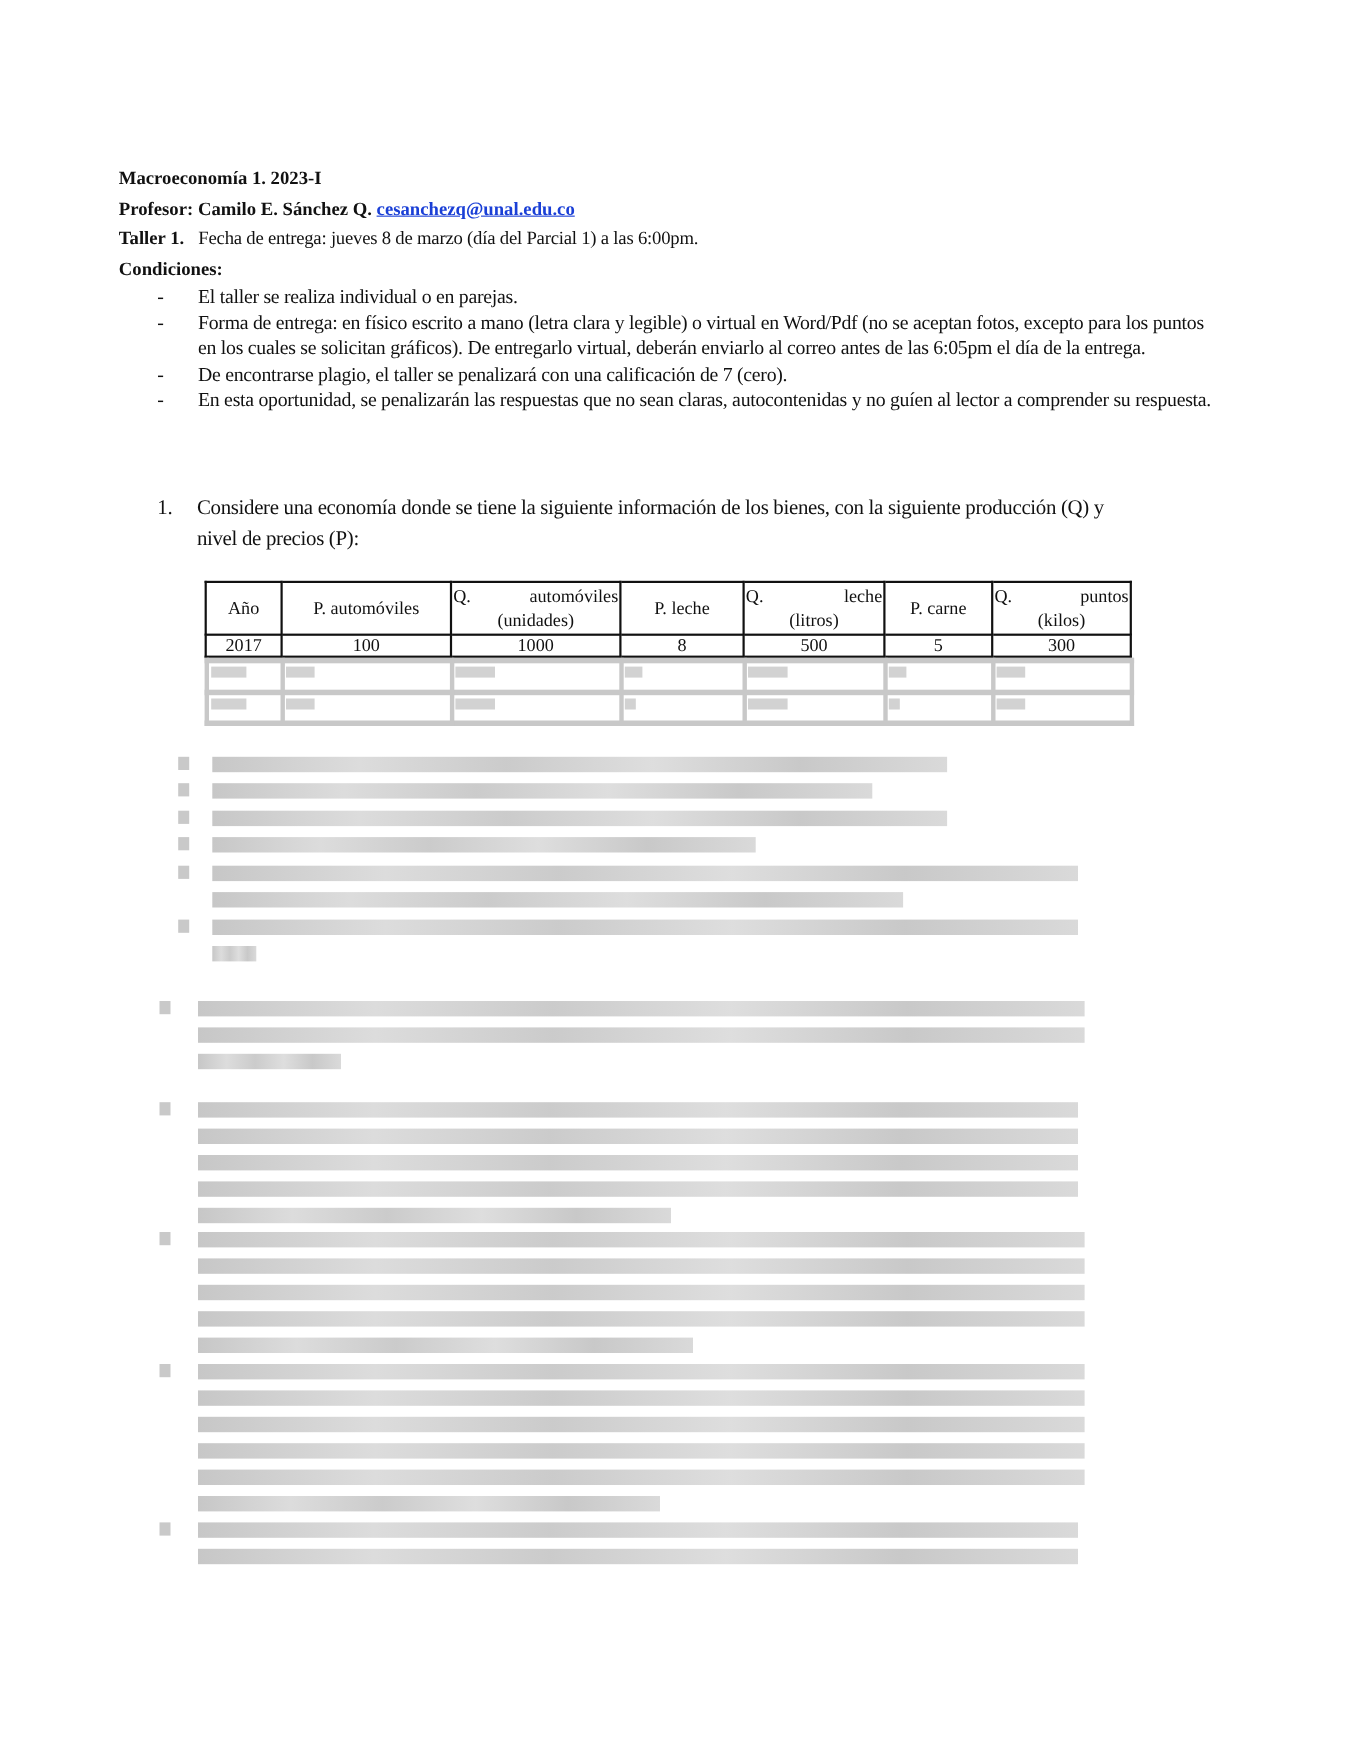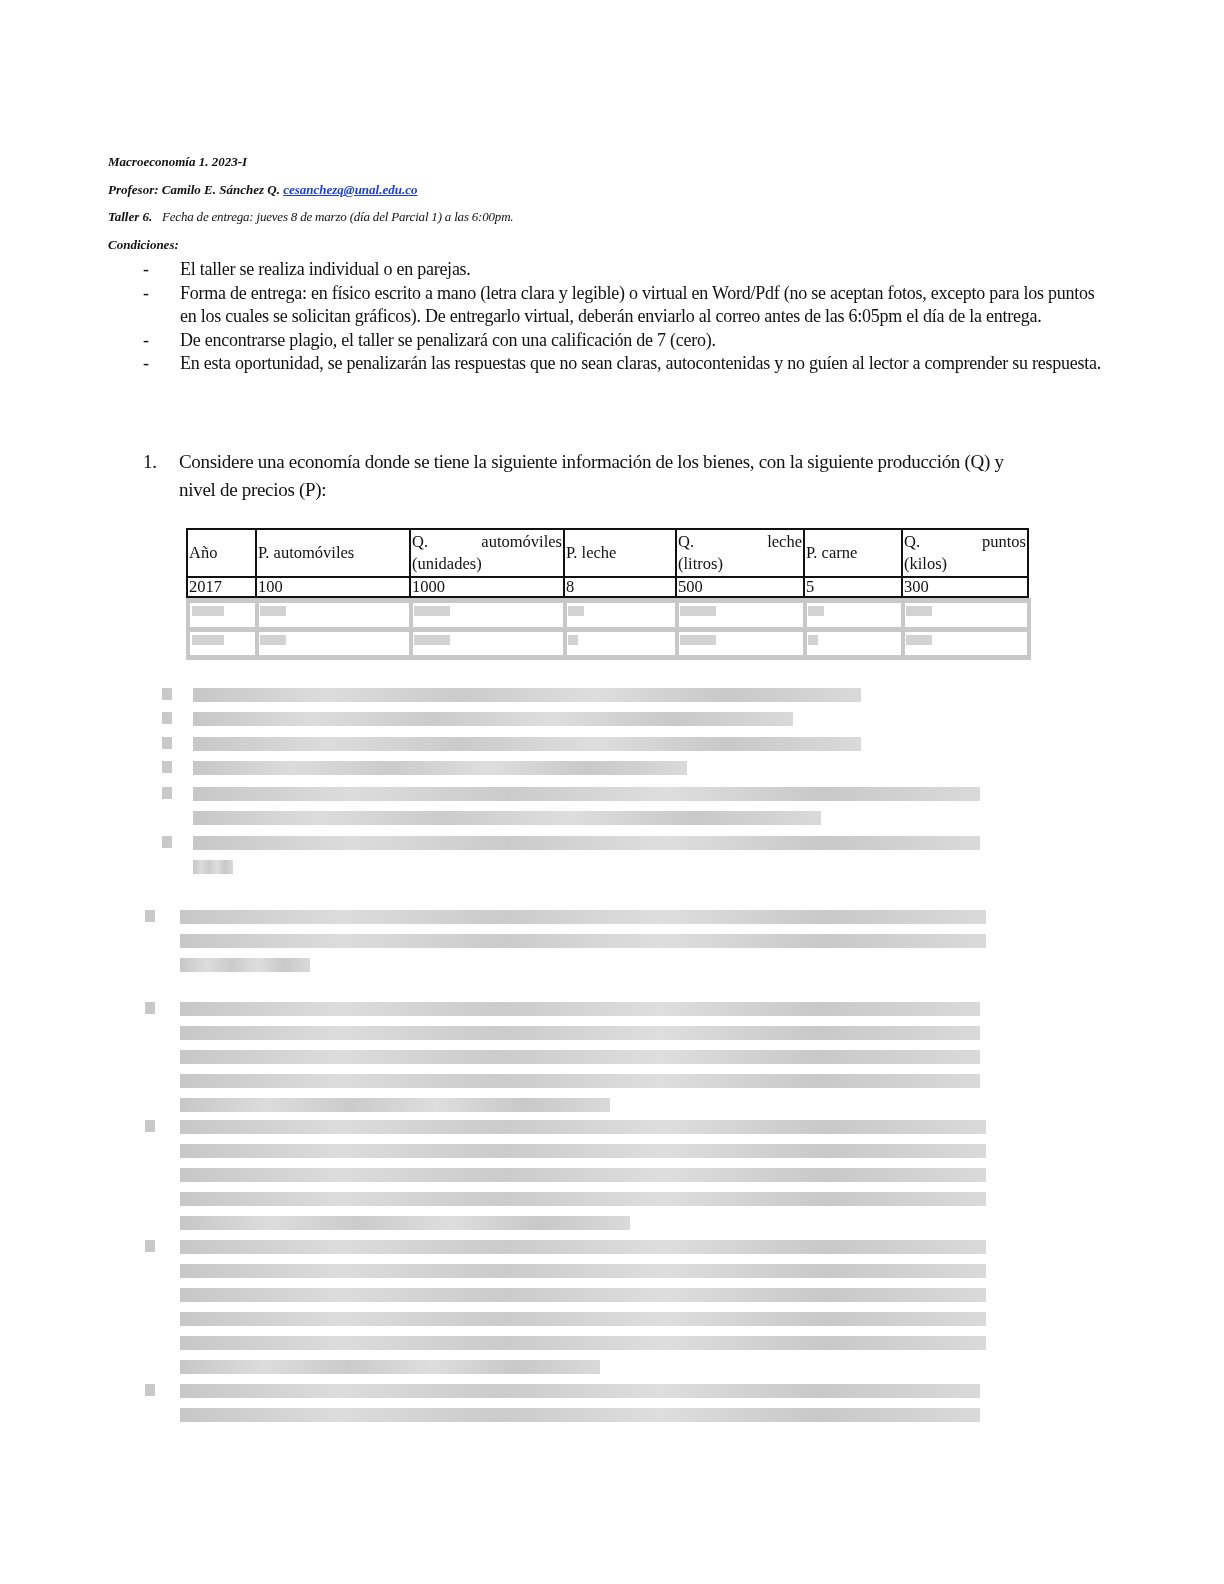--- a/index.html
+++ b/index.html
@@ -1,33 +1,33 @@
 <!DOCTYPE html>
 <html><head>
   <meta charset="utf-8">
   <style>
     html, body { margin: 0; padding: 0; background: #ffffff; }
     body { width: 1224px; height: 1584px; position: relative; overflow: hidden;
            font-family: "Liberation Serif", "DejaVu Serif", serif; color: #111; }
     .page { position: absolute; left: 0; top: 0; width: 1224px; height: 1584px; }
 
-    .hdr { position: absolute; left: 108px; font-size: 13px; line-height: 24px; white-space: nowrap; font-style: italic; }
+    .hdr { position: absolute; left: 108px; font-size: 17px; line-height: 24px; white-space: nowrap; }
     .hdr b { font-weight: bold; }
     .hdr .normal { font-weight: normal; letter-spacing: -0.2px; }
     .email { color: #1a3fd6; text-decoration: underline; font-weight: bold; margin-top: 24px; }
 
     .bullets { position: absolute; left: 143px; top: 258px; width: 970px; font-size: 18px; line-height: 23.5px; letter-spacing: -0.25px; }
     .bullet { position: relative; padding-left: 37px; }
     .bullet .dash { position: absolute; left: 0; top: 0; }
 
     .q1 { position: absolute; left: 143px; top: 448px; width: 880px; font-size: 19px; line-height: 28px; letter-spacing: -0.3px; }
     .q1 .num { position: absolute; left: 0; top: 0; }
     .q1 .txt { padding-left: 36px; }
 
-    table.goods { position: absolute; left: 186px; top: 528px; border-collapse: collapse; font-size: 16.5px; }
+    table.goods { position: absolute; left: 186px; top: 528px; border-collapse: collapse; font-size: 16.5px; text-align: center; }
     table.goods td { border: 2px solid #111; padding: 0 1px; vertical-align: middle; line-height: 22px; }
     table.goods tr.head td { height: 46px; }
     table.goods tr.r1 td { height: 18px; line-height: 18px; vertical-align: top; }
     .split { display: flex; justify-content: space-between; }
 
     .blur-rows { position: absolute; left: 186px; top: 598px; width: 845px; height: 62px; }
     .blur-row { position: absolute; left: 0; width: 845px; height: 24px; border-top: 5px solid #c8c8c8; }
     .blur-cell { position: absolute; top: 8px; height: 10px; background: #d2d2d2; }
     .blur-vline { position: absolute; top: 0; width: 4px; height: 62px; background: #c8c8c8; }
 
@@ -40,21 +40,21 @@
 <div class="page">
 
   <div class="hdr" style="top:150px;">
     <b>Macroeconomía 1.   2023-I</b>
   </div>
   <div class="hdr" style="top:178px;">
     <b>Profesor: Camilo E. Sánchez Q.</b>
     <span class="email">cesanchezq@unal.edu.co</span>
   </div>
   <div class="hdr" style="top:205px;">
-    <b>Taller 6.</b>&nbsp;&nbsp;
+    <b>Taller 1.</b>&nbsp;&nbsp;
     <span class="normal">Fecha de entrega:  jueves 8 de marzo (día del Parcial 1) a las 6:00pm.</span>
   </div>
   <div class="hdr" style="top:233px;">
     <b>Condiciones:</b>
   </div>
 
   <div class="bullets">
     <div class="bullet">
       <span class="dash">-</span>
       <span>El taller se realiza individual o en parejas.</span>

